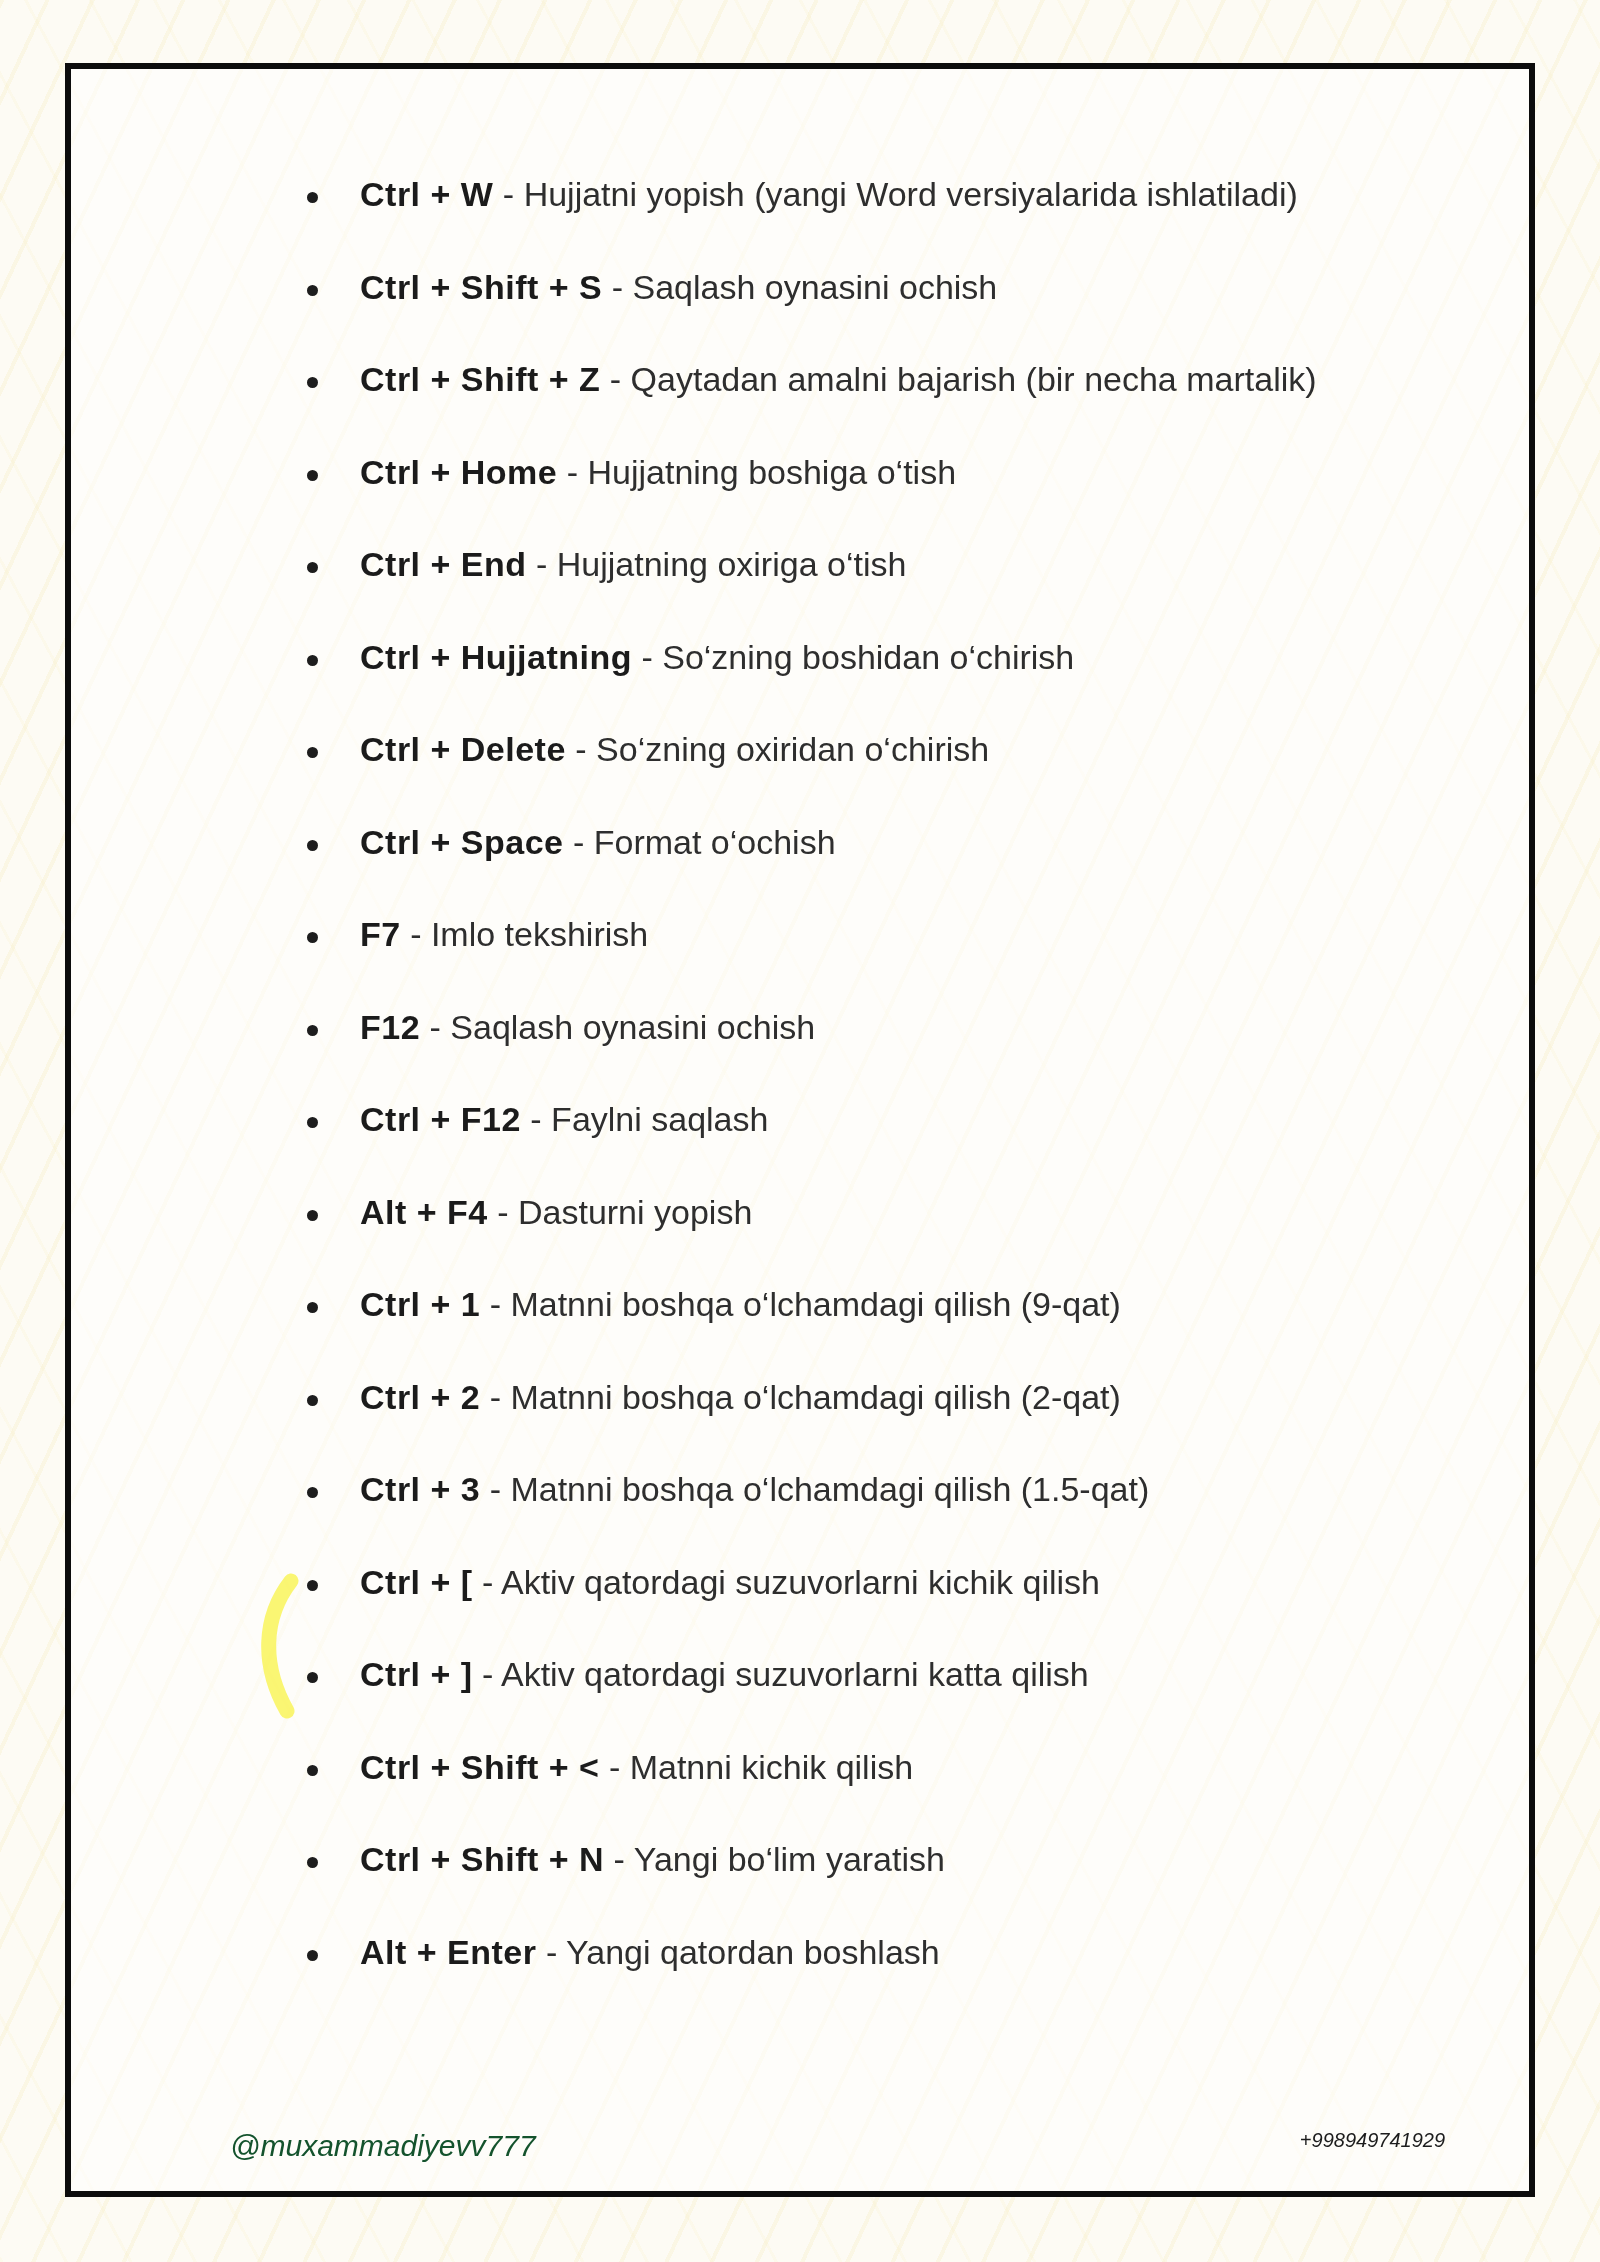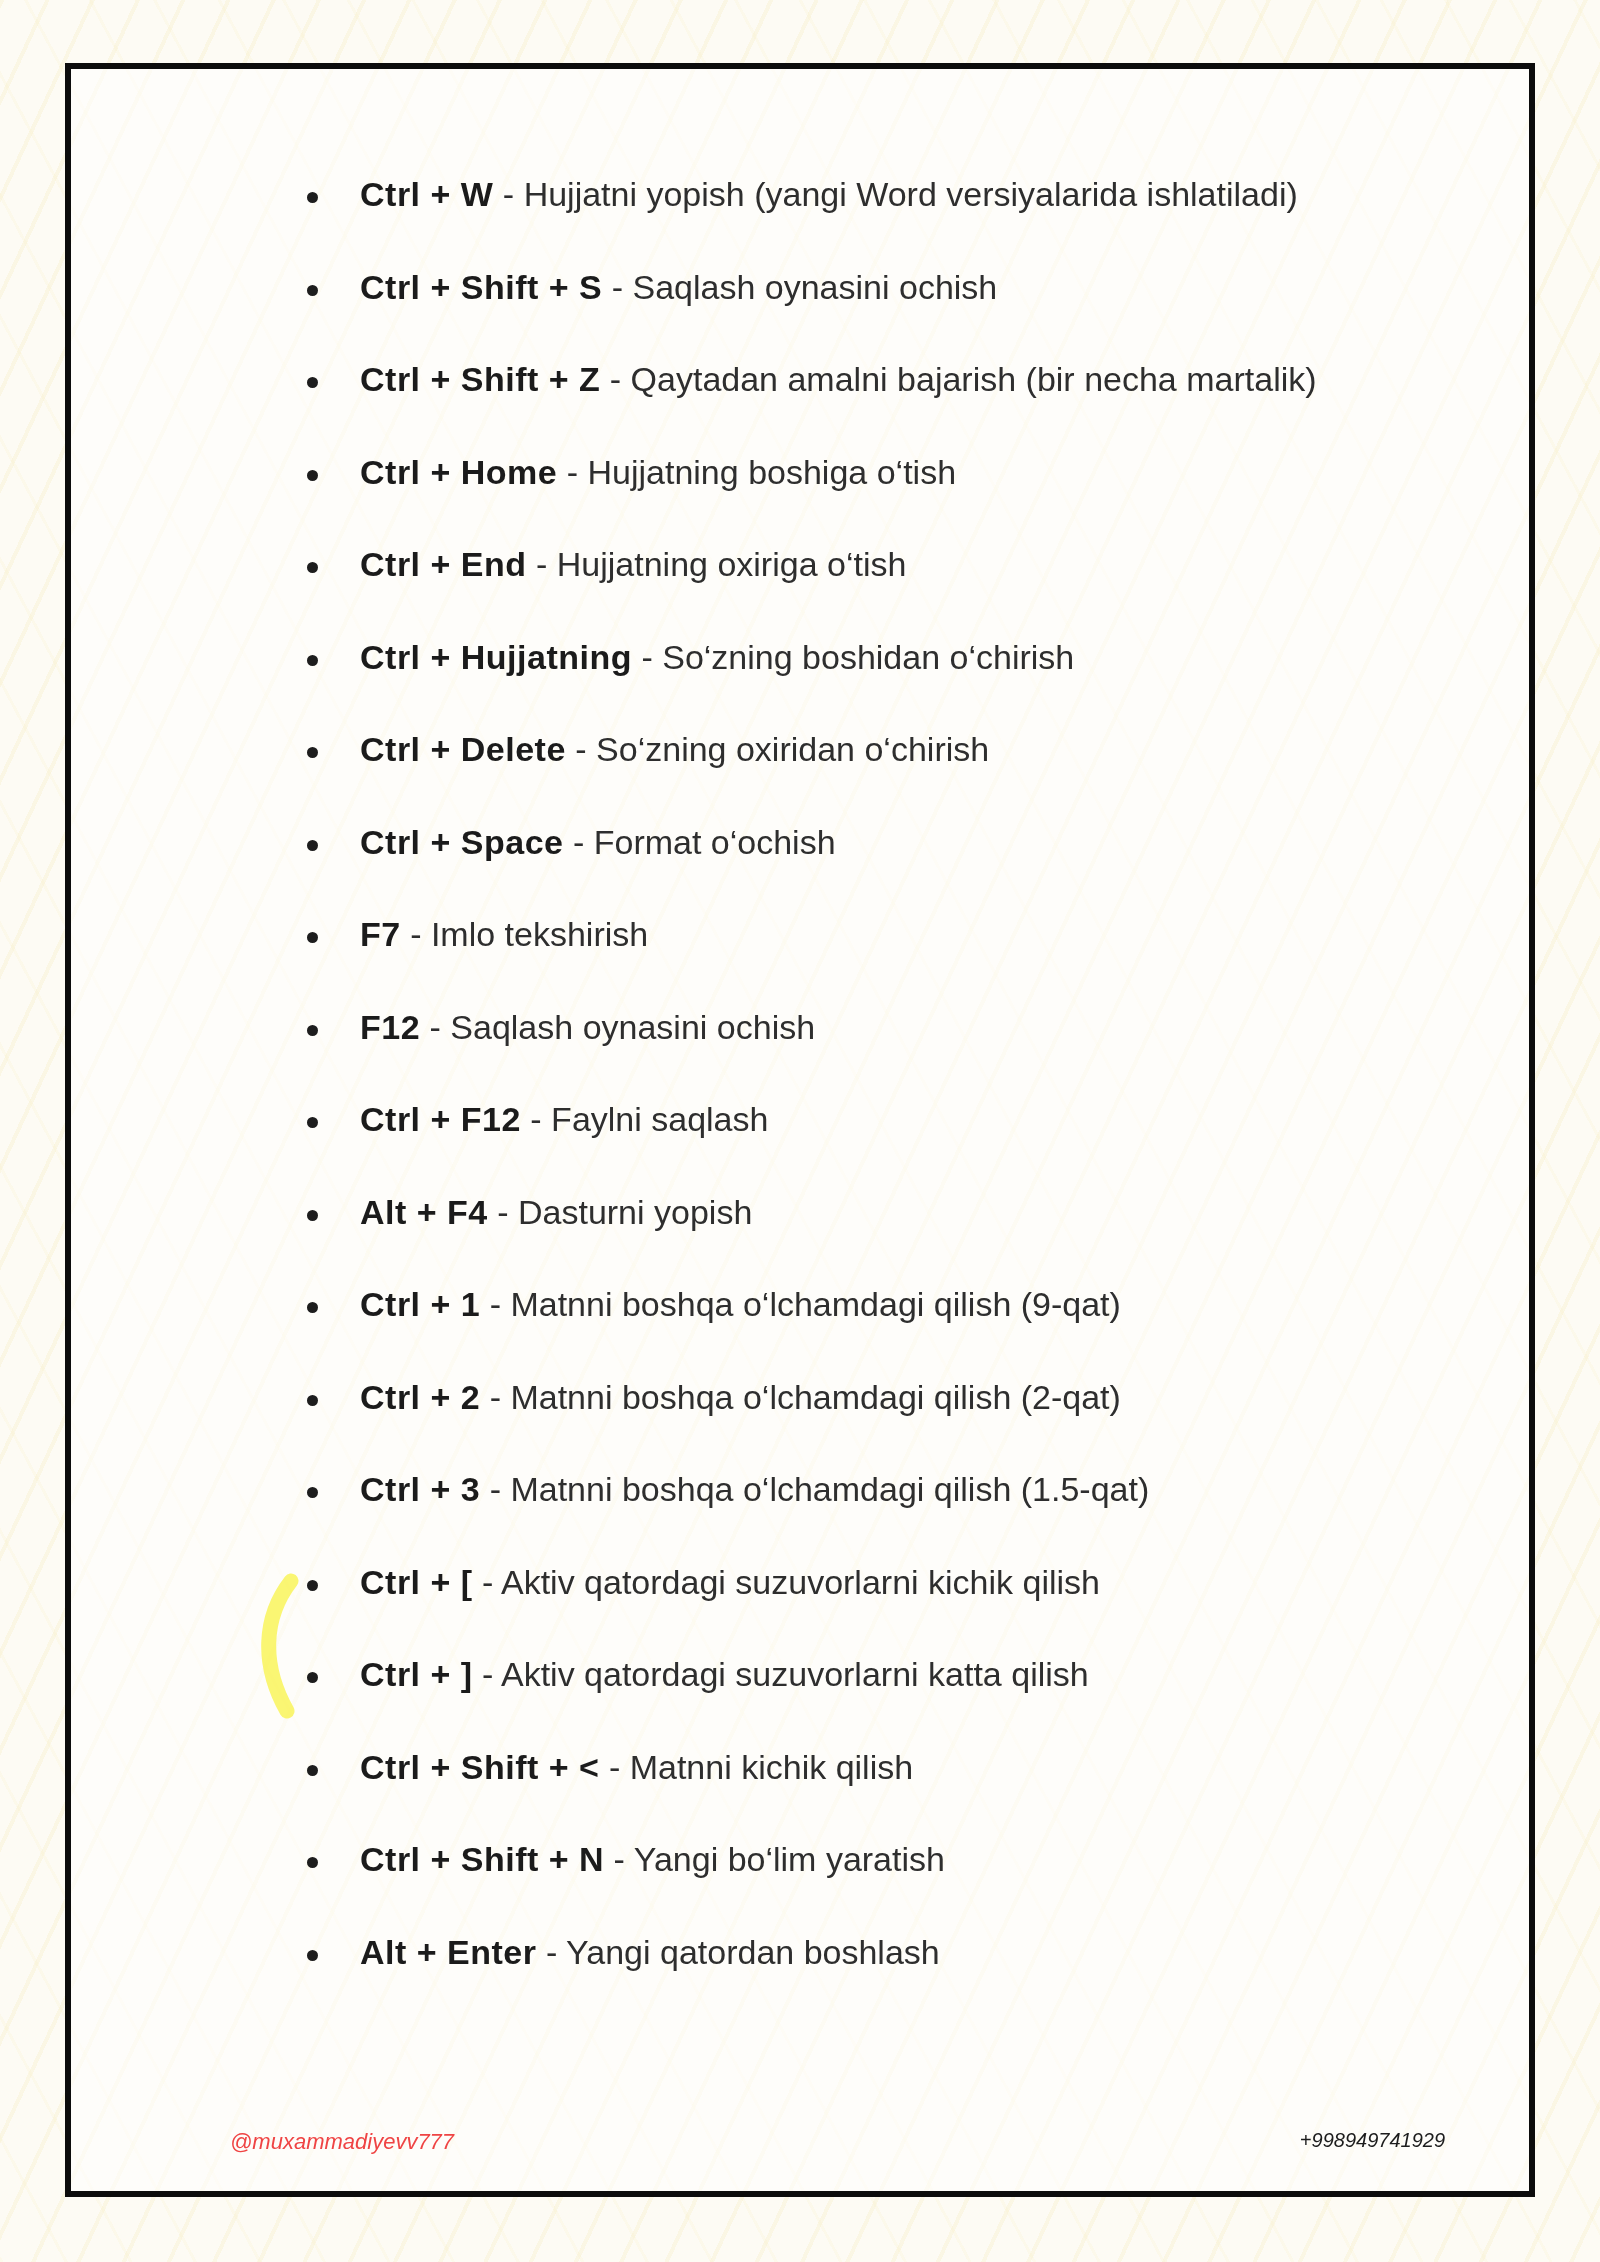--- a/index.html
+++ b/index.html
@@ -71,23 +71,23 @@
     left: 178px;
     top: 1504px;
     width: 54px;
     height: 146px;
     pointer-events: none;
   }
   .footer-handle {
     position: absolute;
     left: 159px;
     top: 2060px;
-    font-size: 22px;
+    font-size: 30px;
     font-style: italic;
-    color: #ef4444;
+    color: #14532d;
   }
   .footer-phone {
     position: absolute;
     right: 84px;
     top: 2060px;
     font-size: 20px;
     font-style: italic;
     color: #1c1c1c;
   }
 </style>

